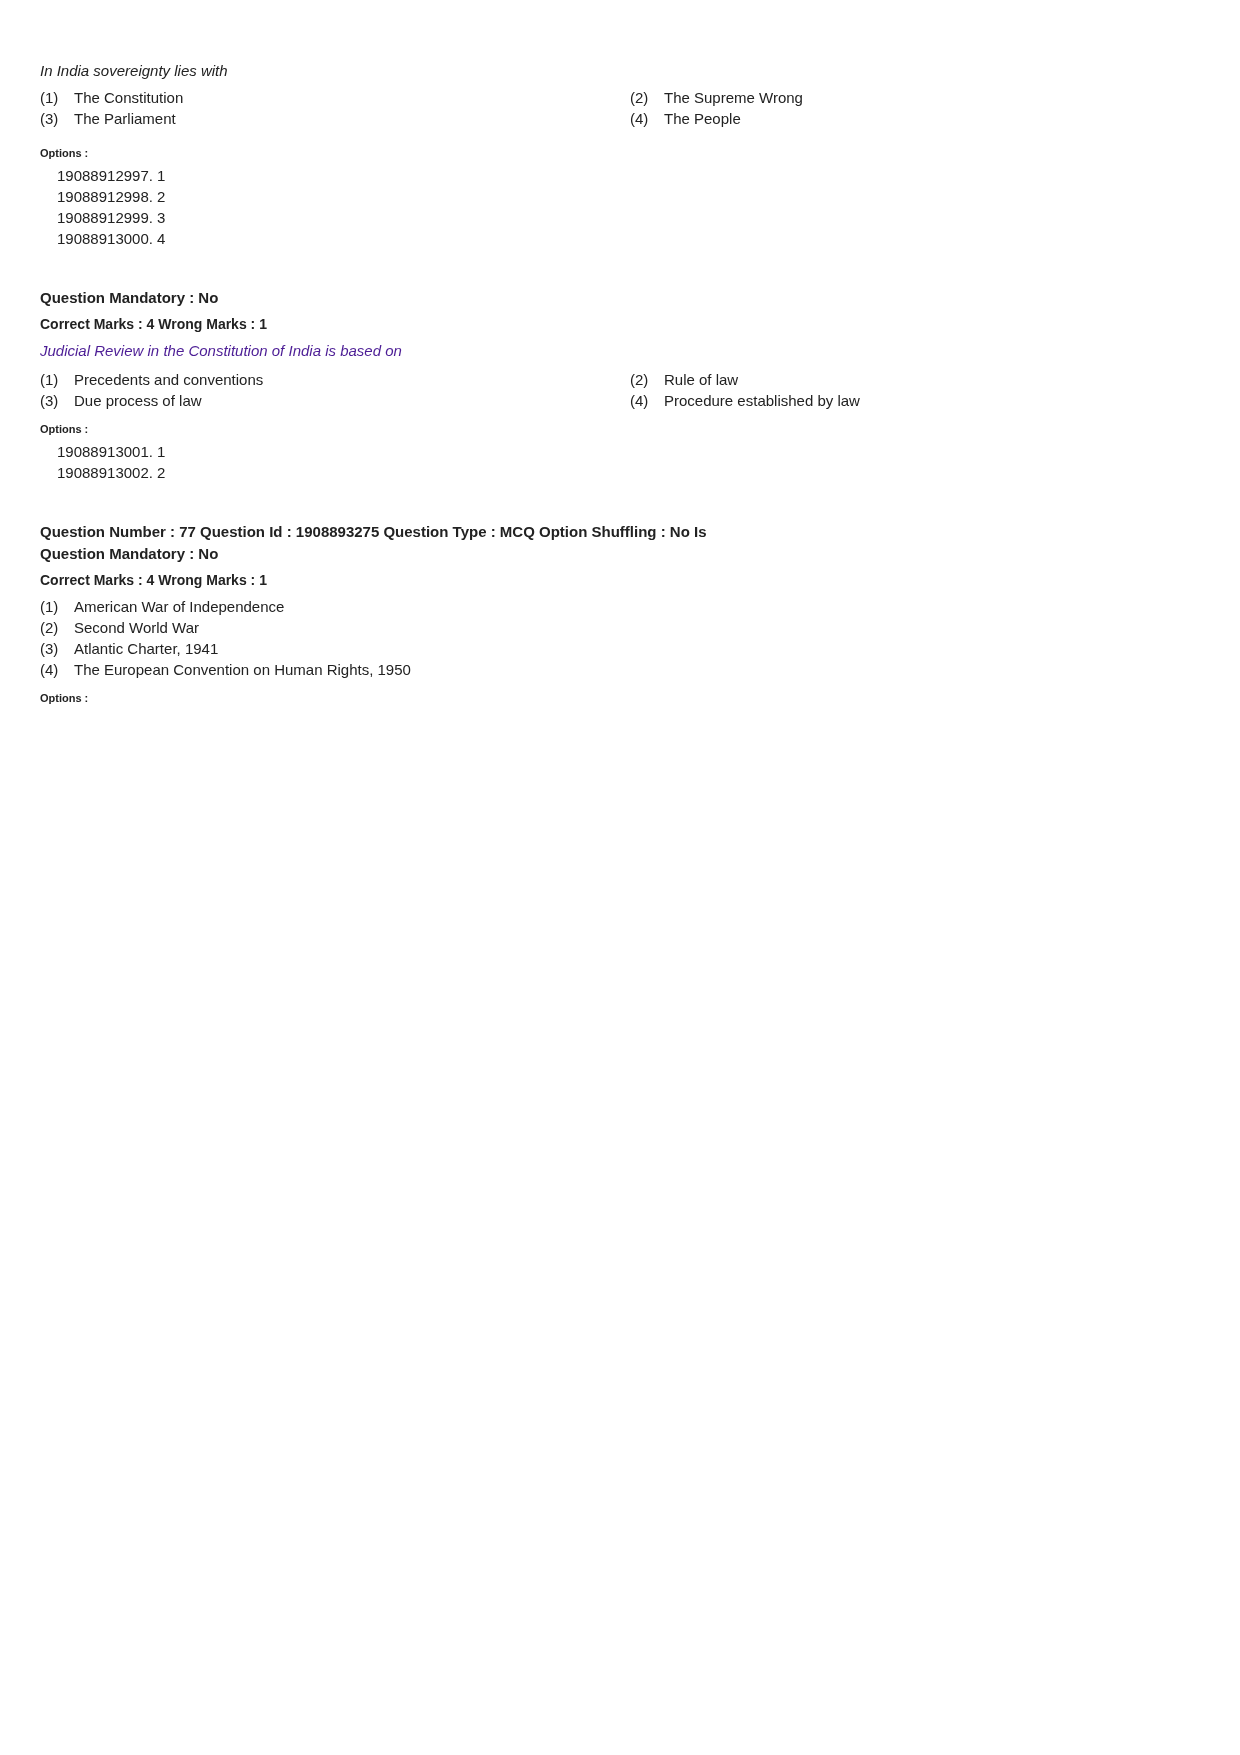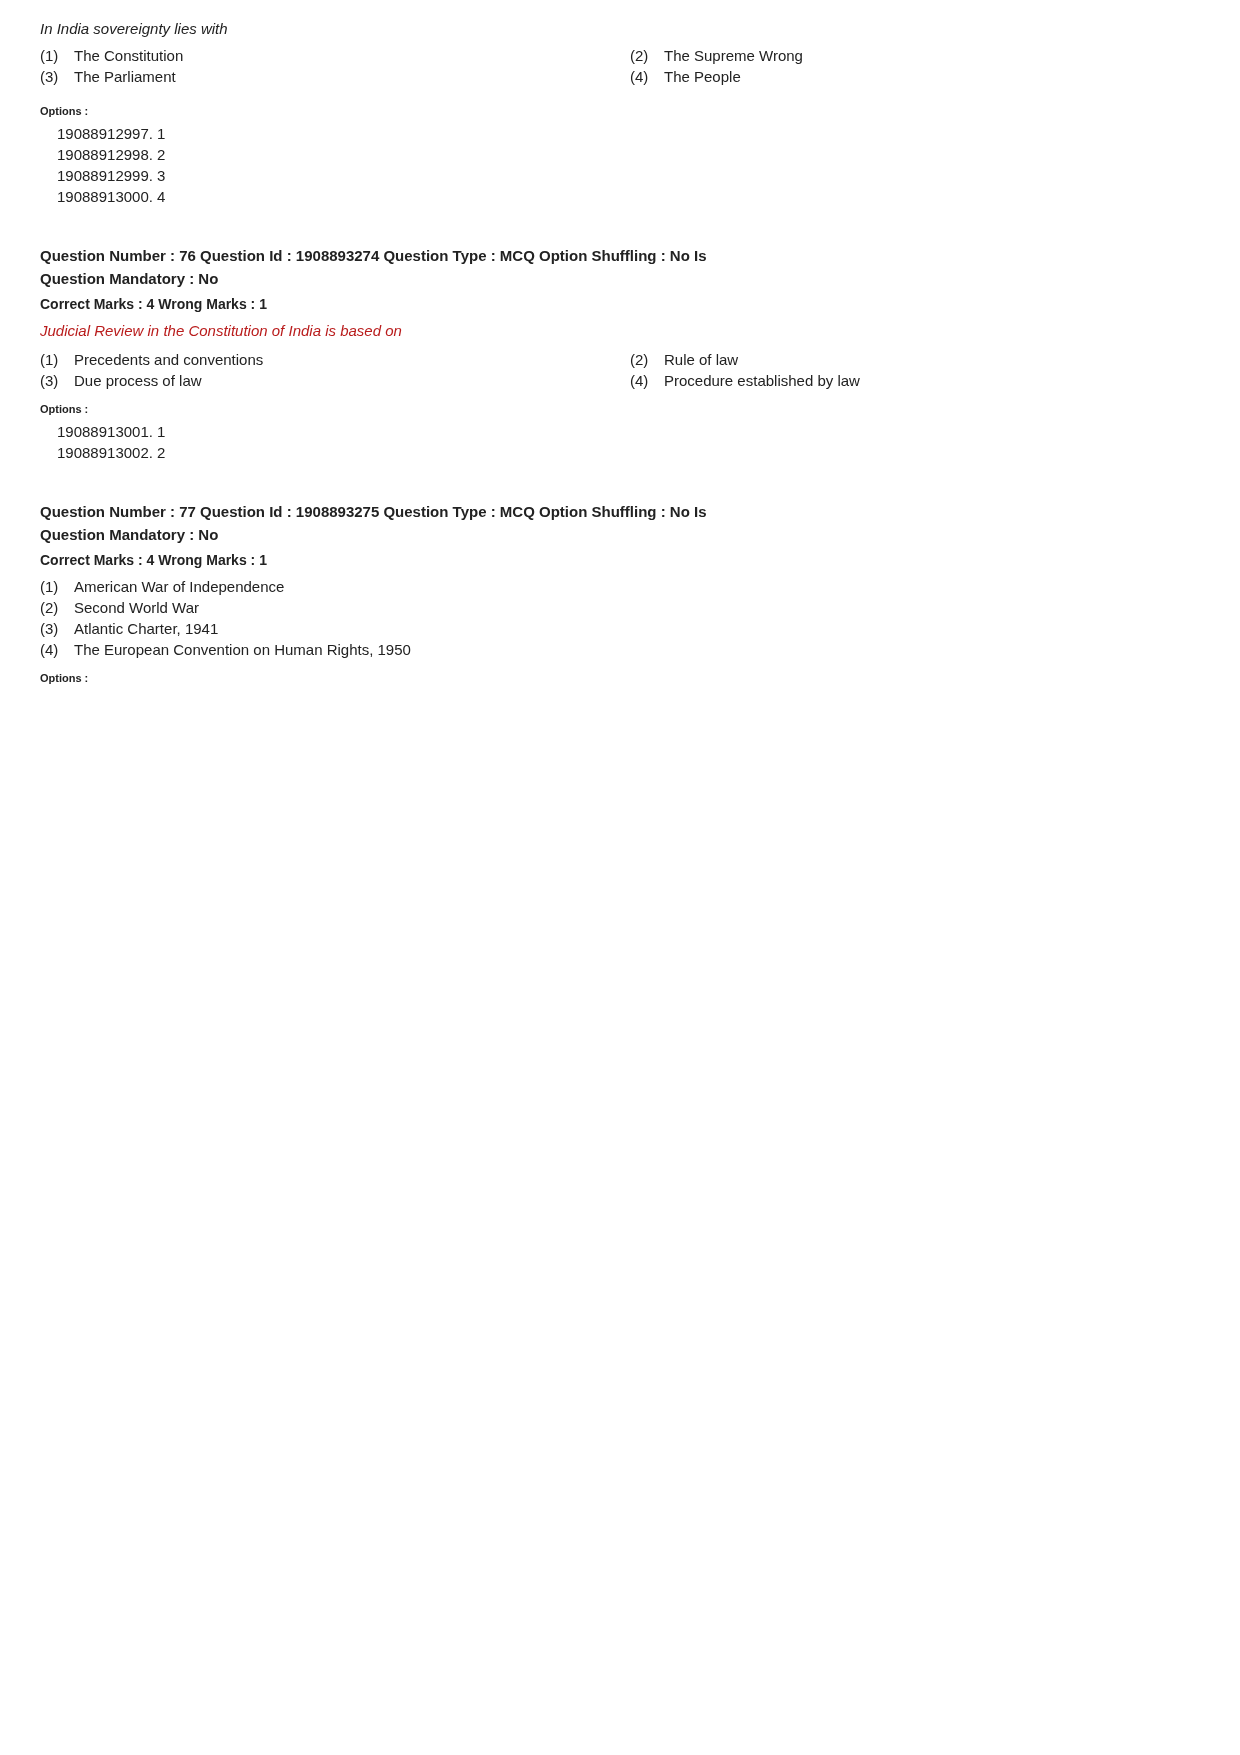--- a/index.html
+++ b/index.html
@@ -23,21 +23,21 @@
     }
     .correct-marks {
       font-weight: bold;
       font-size: 14px;
       margin-bottom: 10px;
     }
     .question-text {
       font-style: italic;
       font-size: 15px;
       margin-bottom: 12px;
-      color: #b91c1c;
+      color: #4c1d95;
     }
     .options-grid {
       display: grid;
       grid-template-columns: 1fr 1fr;
       gap: 4px 20px;
       margin-bottom: 14px;
       font-size: 15px;
     }
     .option-item {
       display: flex;
@@ -67,20 +67,21 @@
       margin-bottom: 4px;
       margin-left: 17px;
     }
     
     .intro-section {
       margin-bottom: 20px;
     }
     .intro-text {
       font-style: italic;
       margin-bottom: 10px;
+      margin-top: 42px;
     }
   </style>
 </head>
 <body>
 
 <div class="question-block">
   <div class="intro-section">
     <div class="intro-text">In India sovereignty lies with</div>
     <div class="options-grid">
       <div class="option-item">
@@ -107,21 +108,20 @@
   <div class="answer-options">
     <div>19088912997. 1</div>
     <div>19088912998. 2</div>
     <div>19088912999. 3</div>
     <div>19088913000. 4</div>
   </div>
 </div>
 
 <div class="question-block">
   <div class="question-meta">
-    <div>Question Number : 76 Question Id : 1908893274 Question Type : MCQ Option Shuffling : No Is</div>
     <div>Question Mandatory : No</div>
   </div>
   <div class="correct-marks">Correct Marks : 4 Wrong Marks : 1</div>
   <div class="question-text">Judicial Review in the Constitution of India is based on</div>
 
   <div class="options-grid">
     <div class="option-item">
       <span class="option-num">(1)</span>
       <span>Precedents and conventions</span>
     </div>

